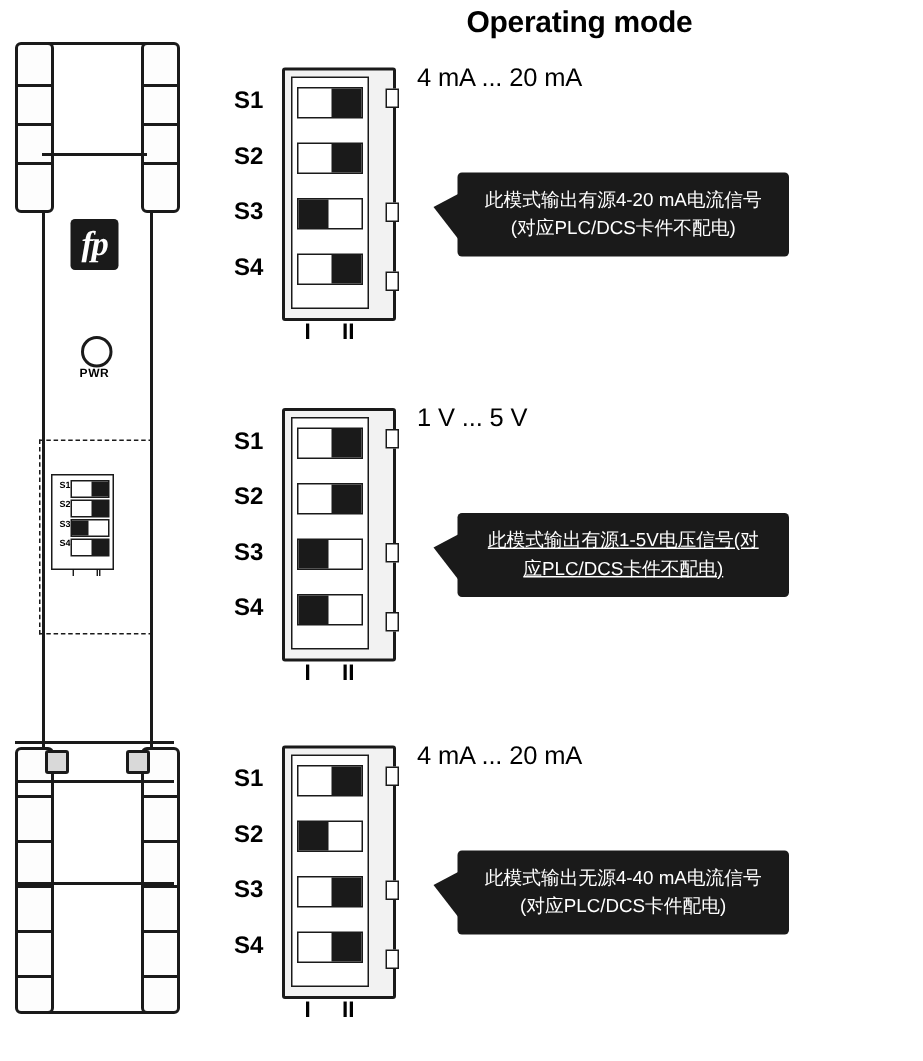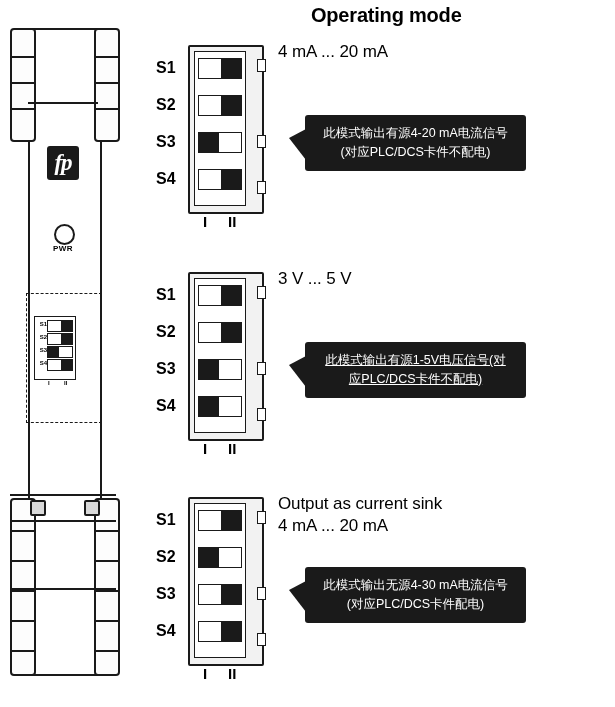--- a/index.html
+++ b/index.html
@@ -436,21 +436,21 @@
       </div>
     <div class="sw-track" style="top:124px">
         <div class="sw-knob pos-I"></div>
       </div>
 
     <div class="dip-foot foot-I">I</div>
     <div class="dip-foot foot-II">II</div>
   </div>
 
   <div class="mode-text">
-    <div>3 V ... 5 V</div>
+    <div>1 V ... 5 V</div>
   </div>
 
   <div class="callout" style="top:70px;text-decoration:underline;">此模式输出有源1-5V电压信号(对应PLC/DCS卡件不配电)</div>
 </div>
 
 <div class="mode-block" style="left:160px; top:497px;">
 
   <div class="dip-wrap">
     <div class="dip-body"></div>
     <div class="dip-inner"></div>
@@ -474,18 +474,17 @@
       </div>
     <div class="sw-track" style="top:124px">
         <div class="sw-knob pos-II"></div>
       </div>
 
     <div class="dip-foot foot-I">I</div>
     <div class="dip-foot foot-II">II</div>
   </div>
 
   <div class="mode-text">
-    <div>Output as current sink</div>
     <div>4 mA ... 20 mA</div>
   </div>
 
-  <div class="callout" style="top:70px;">此模式输出无源4-30 mA电流信号(对应PLC/DCS卡件配电)</div>
+  <div class="callout" style="top:70px;">此模式输出无源4-40 mA电流信号(对应PLC/DCS卡件配电)</div>
 </div>
 
 </body></html>

